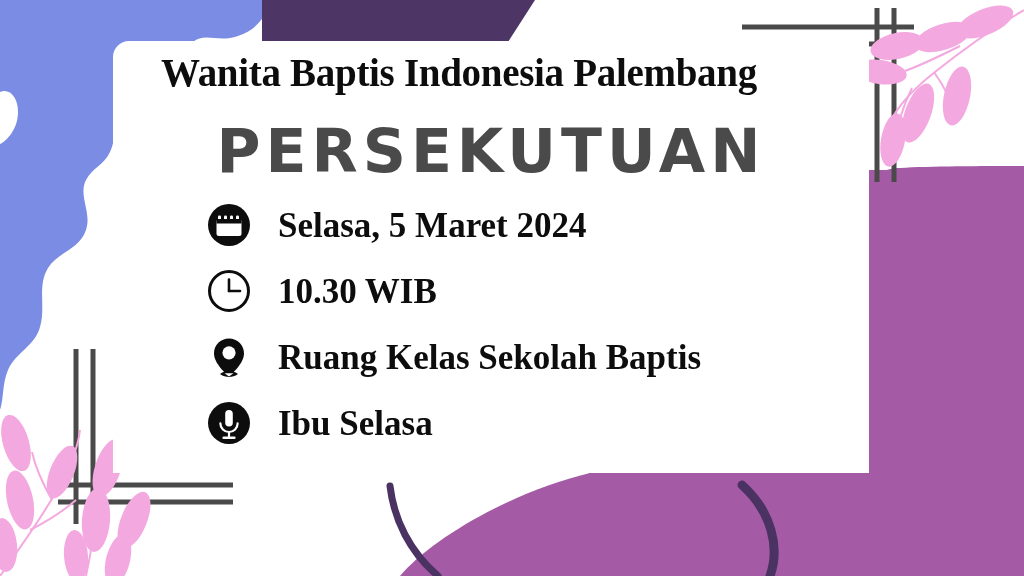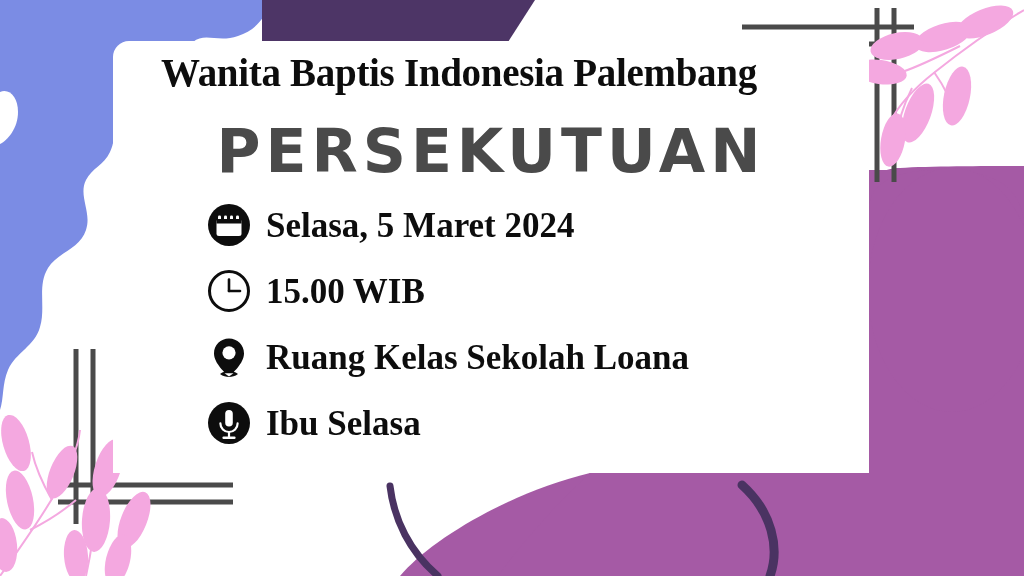--- a/index.html
+++ b/index.html
@@ -70,20 +70,21 @@
   #details {
     position: absolute;
     left: 206px;
     top: 192px;
     z-index: 10;
   }
   .detail-row {
     display: flex;
     align-items: center;
     height: 66px;
+    gap: 12px;
   }
   .detail-icon {
     width: 46px;
     height: 46px;
     flex: 0 0 46px;
     display: flex;
     align-items: center;
     justify-content: center;
     margin-right: 14px;
   }
@@ -199,35 +200,35 @@
     </div>
 
     <div class="detail-row">
       <span class="detail-icon">
         <svg width="44" height="44" viewBox="0 0 44 44">
           <circle cx="22" cy="22" r="19.5" fill="#ffffff" stroke="#0d0d0d" stroke-width="3"></circle>
           <line x1="22" y1="22" x2="22" y2="10.5" stroke="#0d0d0d" stroke-width="2.6" stroke-linecap="round"></line>
           <line x1="22" y1="22" x2="33" y2="22" stroke="#0d0d0d" stroke-width="2.6" stroke-linecap="round"></line>
         </svg>
       </span>
-      <span class="detail-text">15.00 WIB</span>
+      <span class="detail-text">10.30 WIB</span>
     </div>
 
     <div class="detail-row">
       <span class="detail-icon">
         <svg width="44" height="44" viewBox="0 0 44 44">
           <path fill="#0d0d0d" d="M22 3.5 C13.6 3.5 7 10.1 7 18.4 C7 28.3 19 38.5 22 41.5
                    C25 38.5 37 28.3 37 18.4 C37 10.1 30.4 3.5 22 3.5 Z"></path>
           <circle cx="22" cy="17.8" r="6.6" fill="#ffffff"></circle>
           <path fill="#0d0d0d" d="M13 39 C16 36.8 19 36 22 36 C25 36 28 36.8 31 39
                    C28 41.2 25 42 22 42 C19 42 16 41.2 13 39 Z"></path>
           <path fill="#ffffff" d="M17.5 38.2 L22 41.6 L26.5 38.2 Z"></path>
         </svg>
       </span>
-      <span class="detail-text">Ruang Kelas Sekolah Loana</span>
+      <span class="detail-text">Ruang Kelas Sekolah Baptis</span>
     </div>
 
     <div class="detail-row">
       <span class="detail-icon">
         <svg width="44" height="44" viewBox="0 0 44 44">
           <circle cx="22" cy="22" r="21" fill="#0d0d0d"></circle>
           <rect x="18.2" y="9" width="7.6" height="16.5" rx="3.8" fill="#ffffff"></rect>
           <path fill="none" stroke="#ffffff" stroke-width="2.2" stroke-linecap="round" d="M13.4 22.4 C13.4 27.2 17.2 31 22 31 C26.8 31 30.6 27.2 30.6 22.4"></path>
           <line x1="22" y1="31" x2="22" y2="36.5" stroke="#ffffff" stroke-width="2.2"></line>
           <line x1="16.6" y1="36.8" x2="27.4" y2="36.8" stroke="#ffffff" stroke-width="2.4" stroke-linecap="round"></line>

